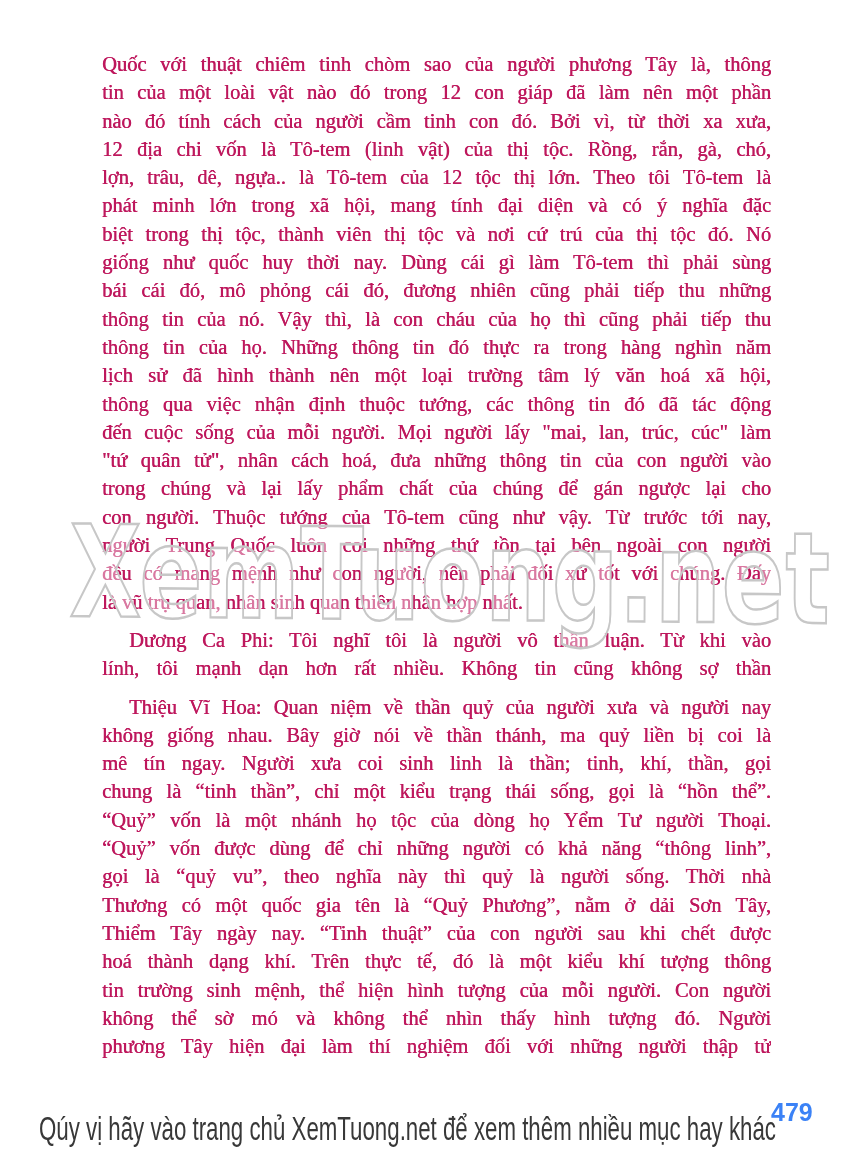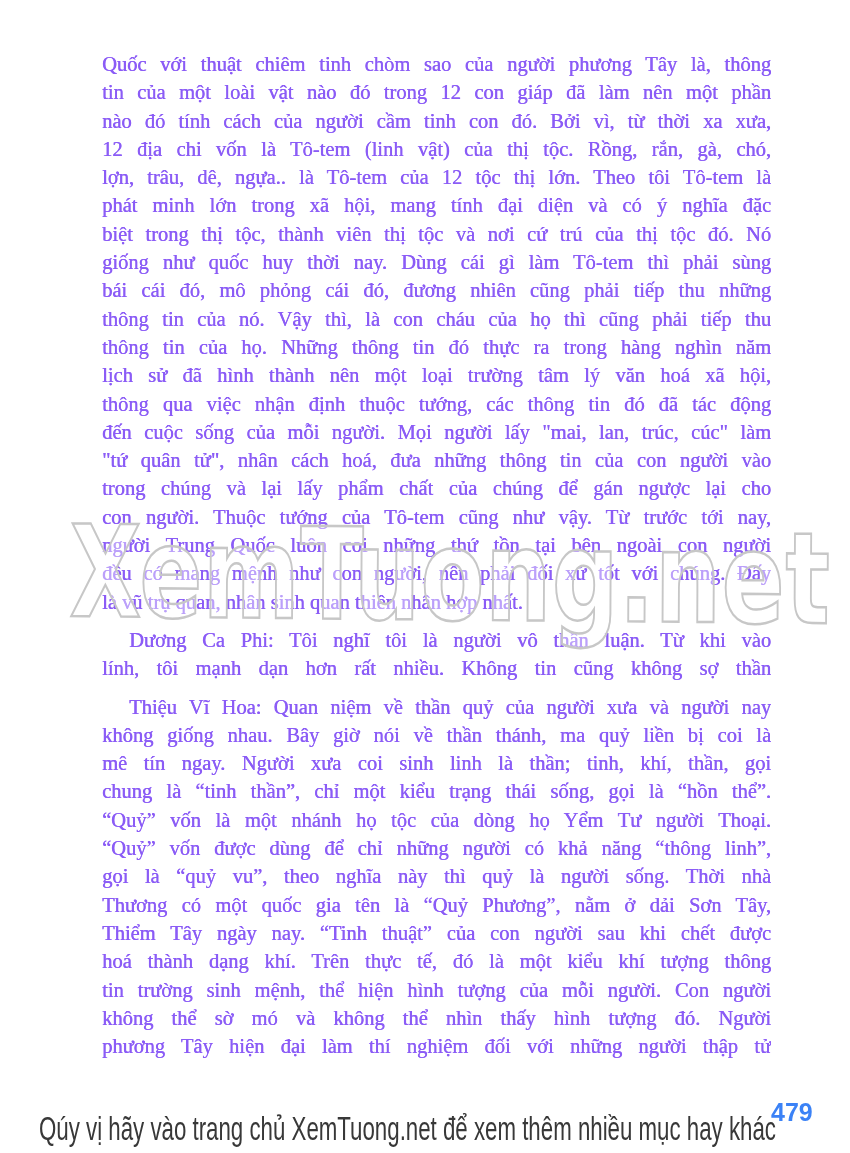--- a/index.html
+++ b/index.html
@@ -15,21 +15,21 @@
     overflow: hidden;
     font-family: "Liberation Serif", "DejaVu Serif", serif;
   }
   .text-block {
     position: absolute;
     left: 102px;
     top: 50px;
     width: 669px;
     font-size: 20.5px;
     line-height: 28.3px;
-    color: #8b5cf6;
+    color: #be185d;
     text-shadow: 0.4px 0 0 currentColor;
   }
   .paragraph + .paragraph { margin-top: 10px; }
   .line {
     text-align: justify;
     text-align-last: justify;
     height: 28.3px;
     overflow: hidden;
   }
   .line.last { text-align-last: left; }

